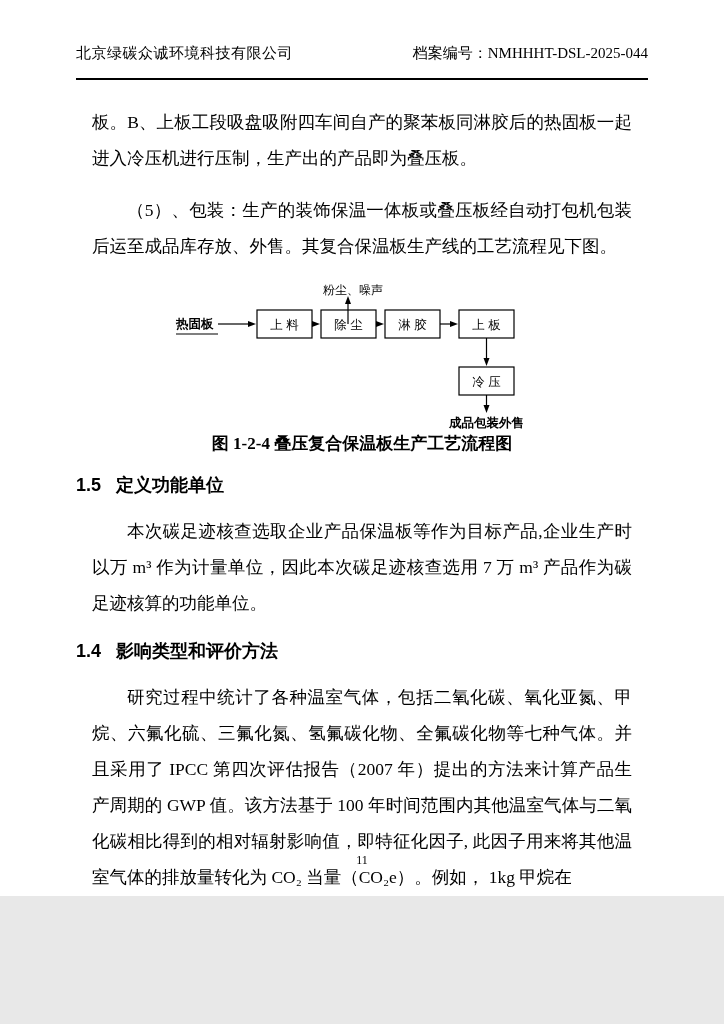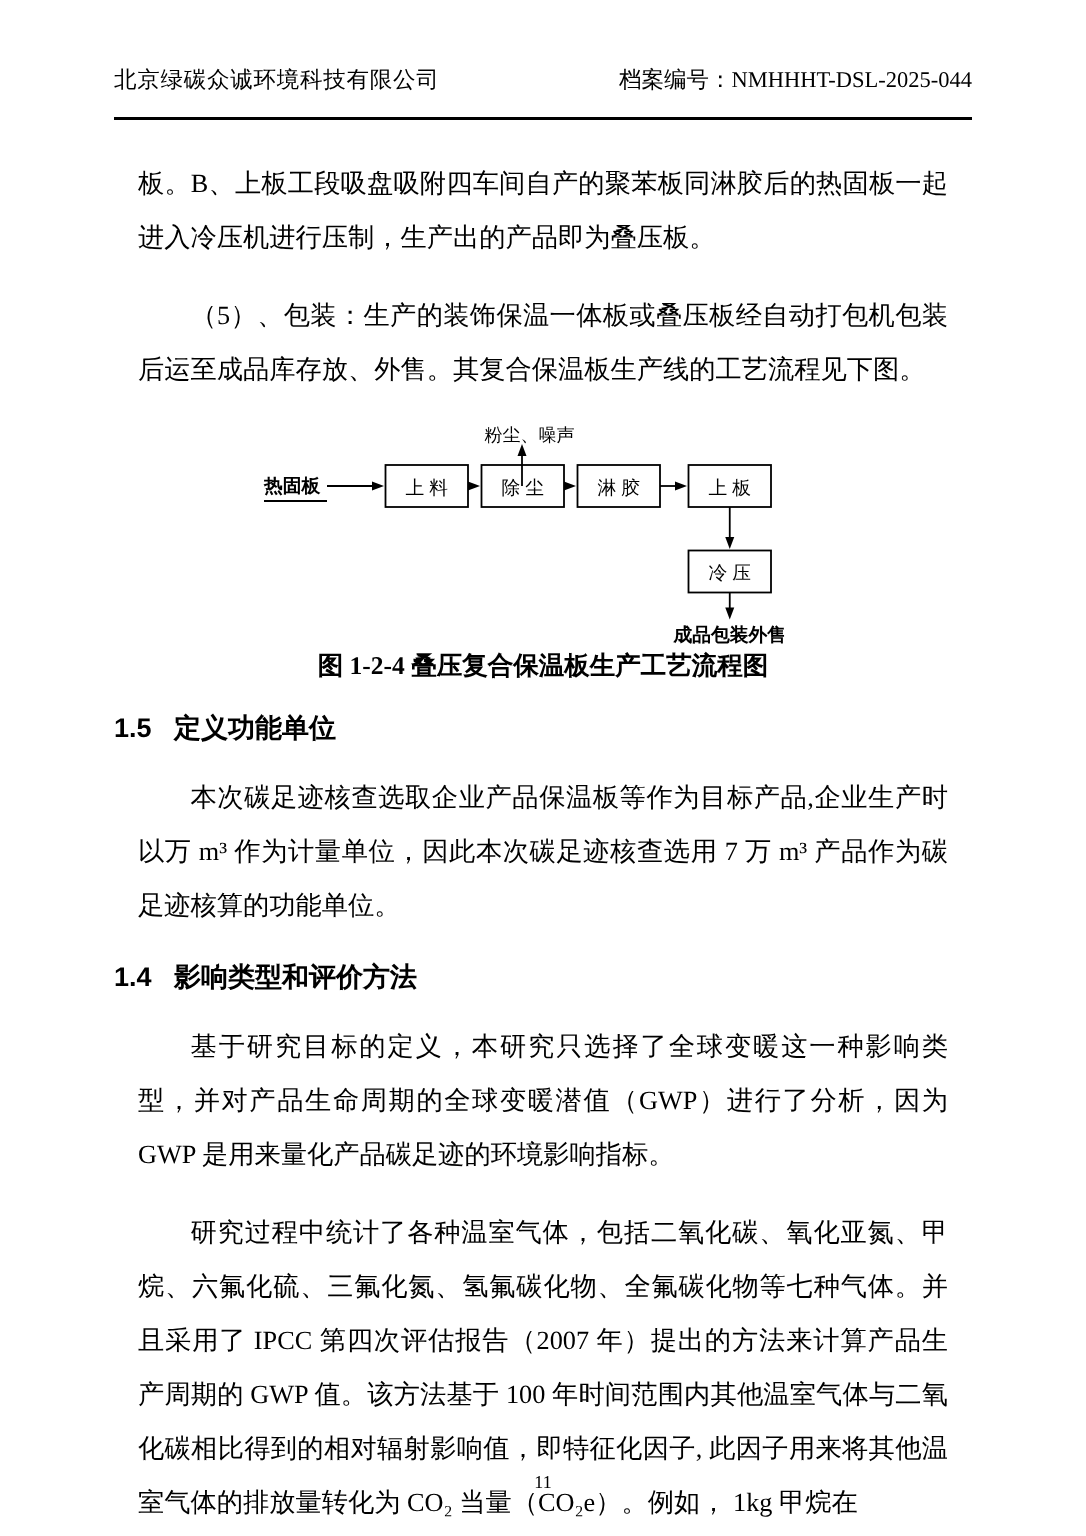--- a/index.html
+++ b/index.html
@@ -6,21 +6,21 @@
     margin: 0;
     padding: 0;
     background: #e8e8e8;
   }
   body {
     font-family: "Liberation Serif", "DejaVu Serif", serif;
   }
   .page {
     position: relative;
     width: 724px;
-    height: 1024px;
+    height: 896px;
     background: #ffffff;
     margin: 0 auto;
     overflow: hidden;
     box-sizing: border-box;
   }
   .header {
     position: absolute;
     top: 44px;
     left: 76px;
     right: 76px;
@@ -174,21 +174,20 @@
     <h2 class="section">
       <span class="num">1.5</span><span>定义功能单位</span>
     </h2>
 
     <p class="body-text indent">本次碳足迹核查选取企业产品保温板等作为目标产品,企业生产时以万 m³ 作为计量单位，因此本次碳足迹核查选用 7 万 m³ 产品作为碳足迹核算的功能单位。</p>
 
     <h2 class="section">
       <span class="num">1.4</span><span>影响类型和评价方法</span>
     </h2>
 
-    <p class="body-text indent">基于研究目标的定义，本研究只选择了全球变暖这一种影响类型，并对产品生命周期的全球变暖潜值（GWP）进行了分析，因为GWP 是用来量化产品碳足迹的环境影响指标。</p>
 
     <p class="body-text indent">研究过程中统计了各种温室气体，包括二氧化碳、氧化亚氮、甲烷、六氟化硫、三氟化氮、氢氟碳化物、全氟碳化物等七种气体。并且采用了 IPCC 第四次评估报告（2007 年）提出的方法来计算产品生产周期的 GWP 值。该方法基于 100 年时间范围内其他温室气体与二氧化碳相比得到的相对辐射影响值，即特征化因子, 此因子用来将其他温室气体的排放量转化为 CO₂ 当量（CO₂e）。例如， 1kg 甲烷在</p>
 
   </div>
 
   <div class="page-number">11</div>
 
 </div>
 
 </body></html>

